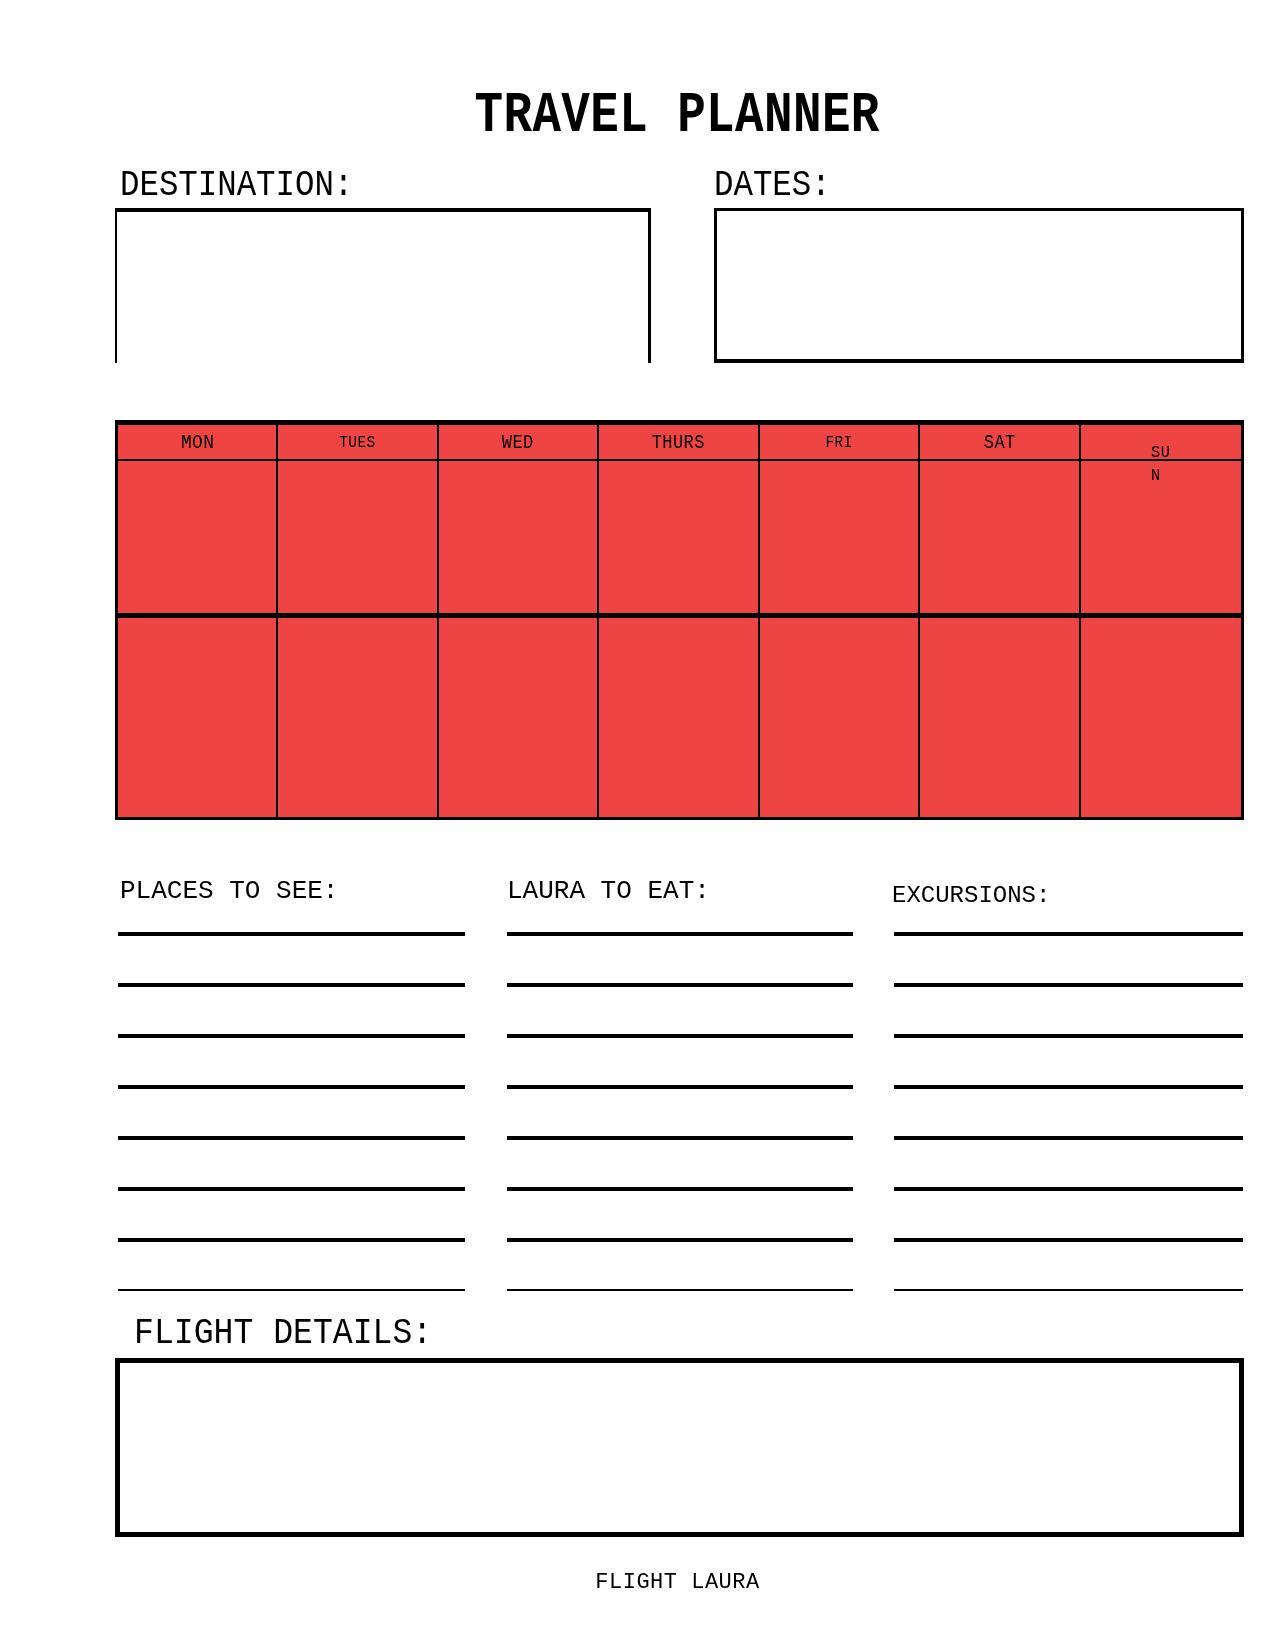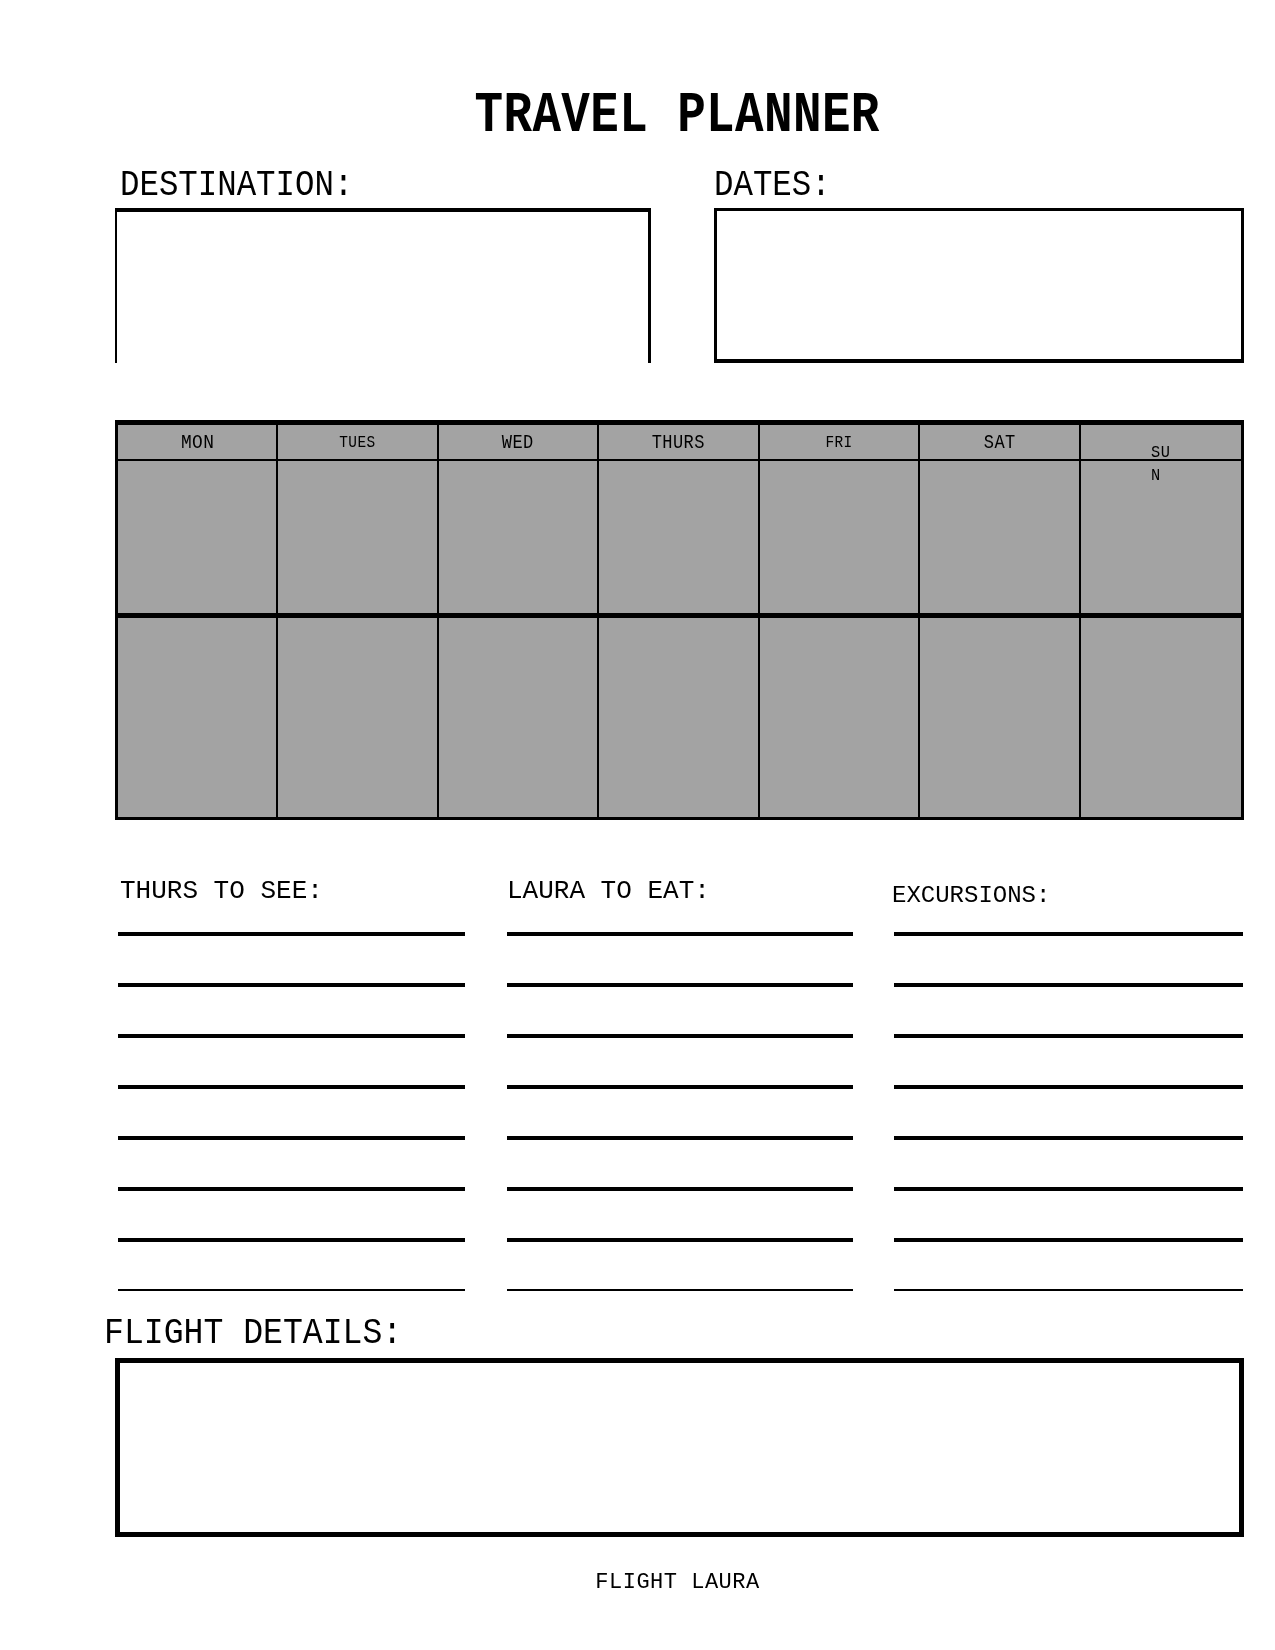--- a/index.html
+++ b/index.html
@@ -39,21 +39,21 @@
   }
   #dates-box{
     position:absolute;left:674px;top:208px;width:530px;height:155px;
     border:3px solid #000;border-bottom:4px solid #000;
     box-sizing:border-box;background:#fff;
   }
   
   #week-table{
     position:absolute;left:75px;top:420px;width:1129px;height:400px;
     border:3px solid #000;border-top:5px solid #000;
-    box-sizing:border-box;background:#a3a3a3;
+    box-sizing:border-box;background:#ef4444;
     display:grid;grid-template-columns:repeat(7,1fr);
     grid-template-rows:36px 157px auto;
   }
   .hd-cell{
     border-right:2px solid #000;border-bottom:2px solid #000;
     display:flex;align-items:center;justify-content:center;
     overflow:visible;position:relative;box-sizing:border-box;
   }
   .hd-cell:nth-child(7n){border-right:none;}
   .hd-label{
@@ -83,21 +83,21 @@
   #sights-label{left:80px;top:876px;}
   #places-label{left:467px;top:876px;}
   #excursions-label{left:852px;top:881px;font-size:24px;}
   .line-col{position:absolute;top:932px;display:flex;flex-direction:column;}
   #line-col-0{left:78px;width:347px;}
   #line-col-1{left:467px;width:346px;}
   #line-col-2{left:854px;width:349px;}
   .entry-line{height:47px;border-top:4px solid #000;box-sizing:content-box;}
   .entry-line:last-child{border-top:2px solid #000;}
   
-  #flight-label{left:64px;top:1318px;}
+  #flight-label{left:94px;top:1318px;}
   #flight-box{
     position:absolute;left:75px;top:1358px;width:1129px;height:179px;
     border:5px solid #000;box-sizing:border-box;background:#fff;
   }
   
   #footer-wrap{
     position:absolute;left:0;top:1570px;width:100%;
     display:flex;justify-content:center;
   }
   #footer{font-size:22px;line-height:26px;letter-spacing:0.5px;}
@@ -153,21 +153,21 @@
       <div class="day-cell"></div>
       <div class="day-cell"></div>
       <div class="day-cell"></div>
       <div class="day-cell"></div>
       <div class="day-cell"></div>
       <div class="day-cell"></div>
       <div class="day-cell"></div>
     </div>
 
   <div class="list-label" id="sights-label">
-    <span>THURS TO SEE:</span>
+    <span>PLACES TO SEE:</span>
   </div>
   <div class="list-label" id="places-label">
     <span>LAURA TO EAT:</span>
   </div>
   <div class="list-label" id="excursions-label">
     <span>EXCURSIONS:</span>
   </div>
 
   <div class="line-col" id="line-col-0">
       <div class="entry-line"></div>

